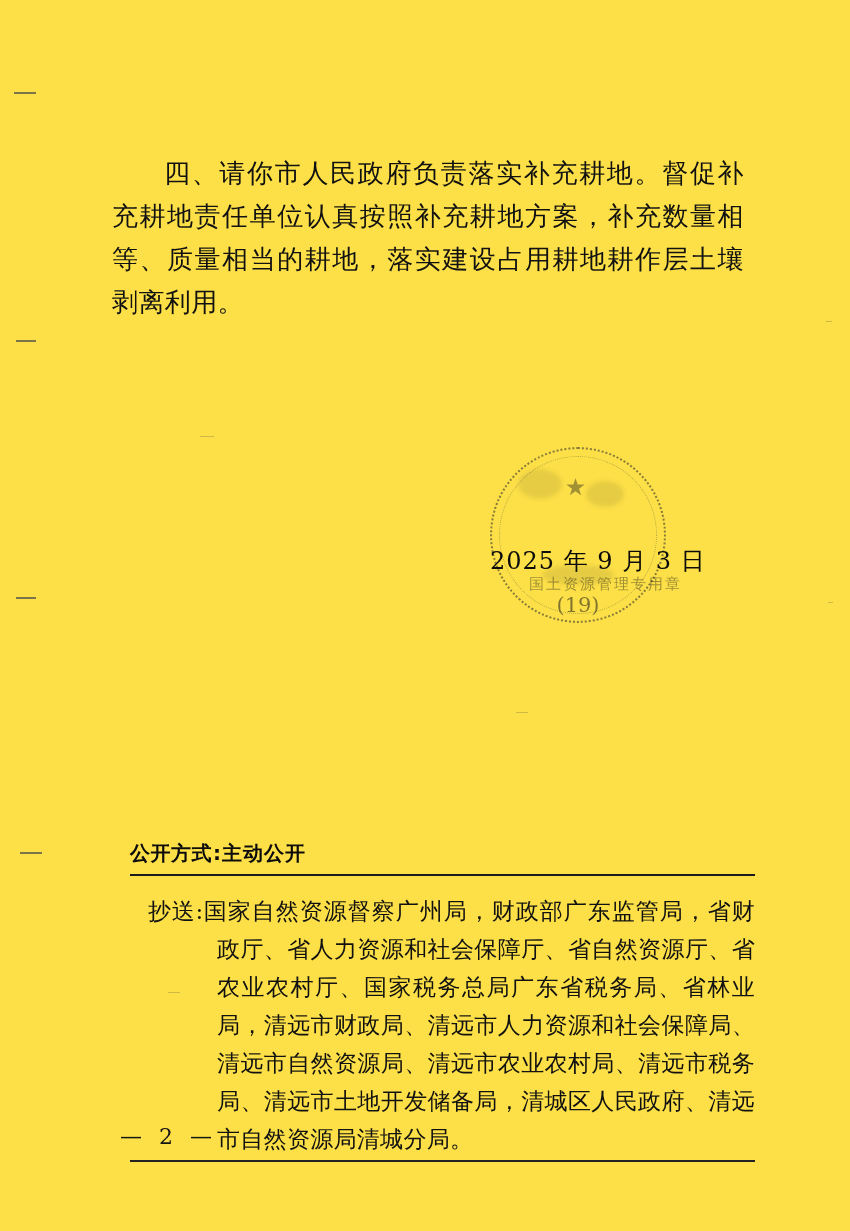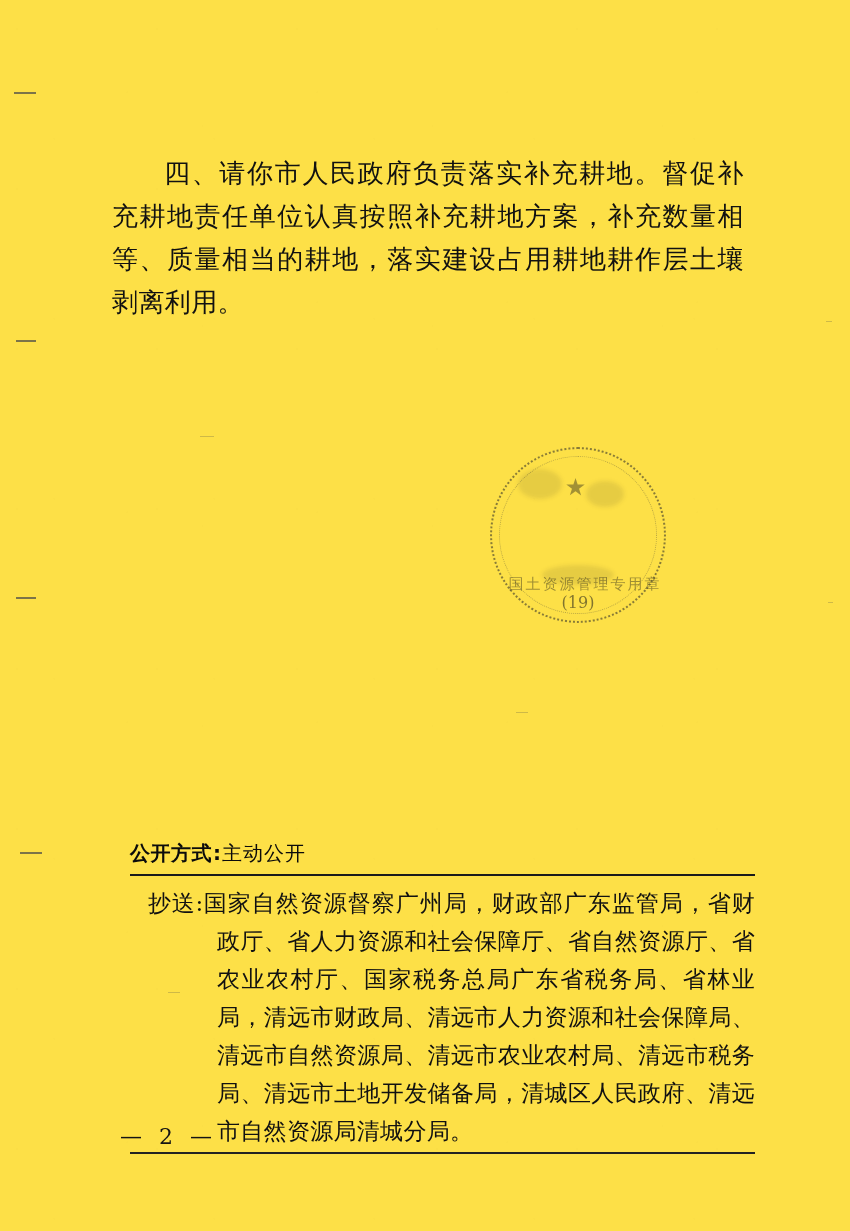--- a/index.html
+++ b/index.html
@@ -112,35 +112,35 @@
     font-size: 25px;
     letter-spacing: 1px;
   }
   .sig-date {
     top: 98px;
     font-size: 24px;
     letter-spacing: 1px;
   }
   .seal-sub {
     position: absolute;
-    left: 7px;
+    left: 16px;
     width: 100%;
     top: 128px;
-    text-align: center;
+    text-align: right;
     font-size: 15px;
     color: rgba(25,25,25,.42);
     letter-spacing: 2px;
   }
   .seal-paren {
     position: absolute;
     left: 0;
     width: 100%;
     top: 146px;
     text-align: center;
-    font-size: 16px;
+    font-size: 21px;
     color: rgba(25,25,25,.55);
   }
 
   
   .footer {
     position: absolute;
     left: 130px;
     top: 838px;
     width: 625px;
   }
@@ -156,31 +156,31 @@
     font-weight: bold;
     letter-spacing: .5px;
   }
   .disclosure .dl-colon {
     font-family: "DejaVu Sans", "Liberation Sans", sans-serif;
     font-weight: bold;
     padding: 0 1px;
   }
   .disclosure .dl-value {
     font-family: "DejaVu Sans", "Liberation Sans", sans-serif;
-    font-weight: normal;
+    font-weight: bold;
     letter-spacing: 1px;
   }
   .rule {
     height: 2px;
     background: #1a1a1a;
     width: 100%;
   }
   .rule.thin { height: 1.6px; background: #222; }
   .dist-block {
-    padding: 8px 0 2px 0;
+    padding: 16px 0 2px 0;
   }
   .dist-text {
     font-size: 23px;
     line-height: 38px;
     letter-spacing: 0.3px;
     color: #111111;
     text-align: justify;
     text-justify: inter-ideograph;
     margin: 0 0 0 18px;
     padding-left: 3.0em;
@@ -225,20 +225,21 @@
     <div class="seal-ring"></div>
     <div class="seal-ring inner"></div>
 
     <div class="seal-smudge" style="left:28px; top:22px;  width:44px; height:30px;"></div>
     <div class="seal-smudge" style="left:96px; top:34px;  width:38px; height:26px;"></div>
     <div class="seal-smudge" style="left:52px; top:118px; width:72px; height:20px;"></div>
 
     <div class="seal-star">★</div>
 
 
+    <div class="sig-line sig-date">2025 年 9 月 3 日</div>
 
     <div class="seal-sub">国土资源管理专用章</div>
 
     <div class="seal-paren">(19)</div>
   </div>
 
   <div class="footer">
 
     <div class="disclosure">
       <span class="dl-label">公开方式</span><span class="dl-colon">:</span><span class="dl-value">主动公开</span>

